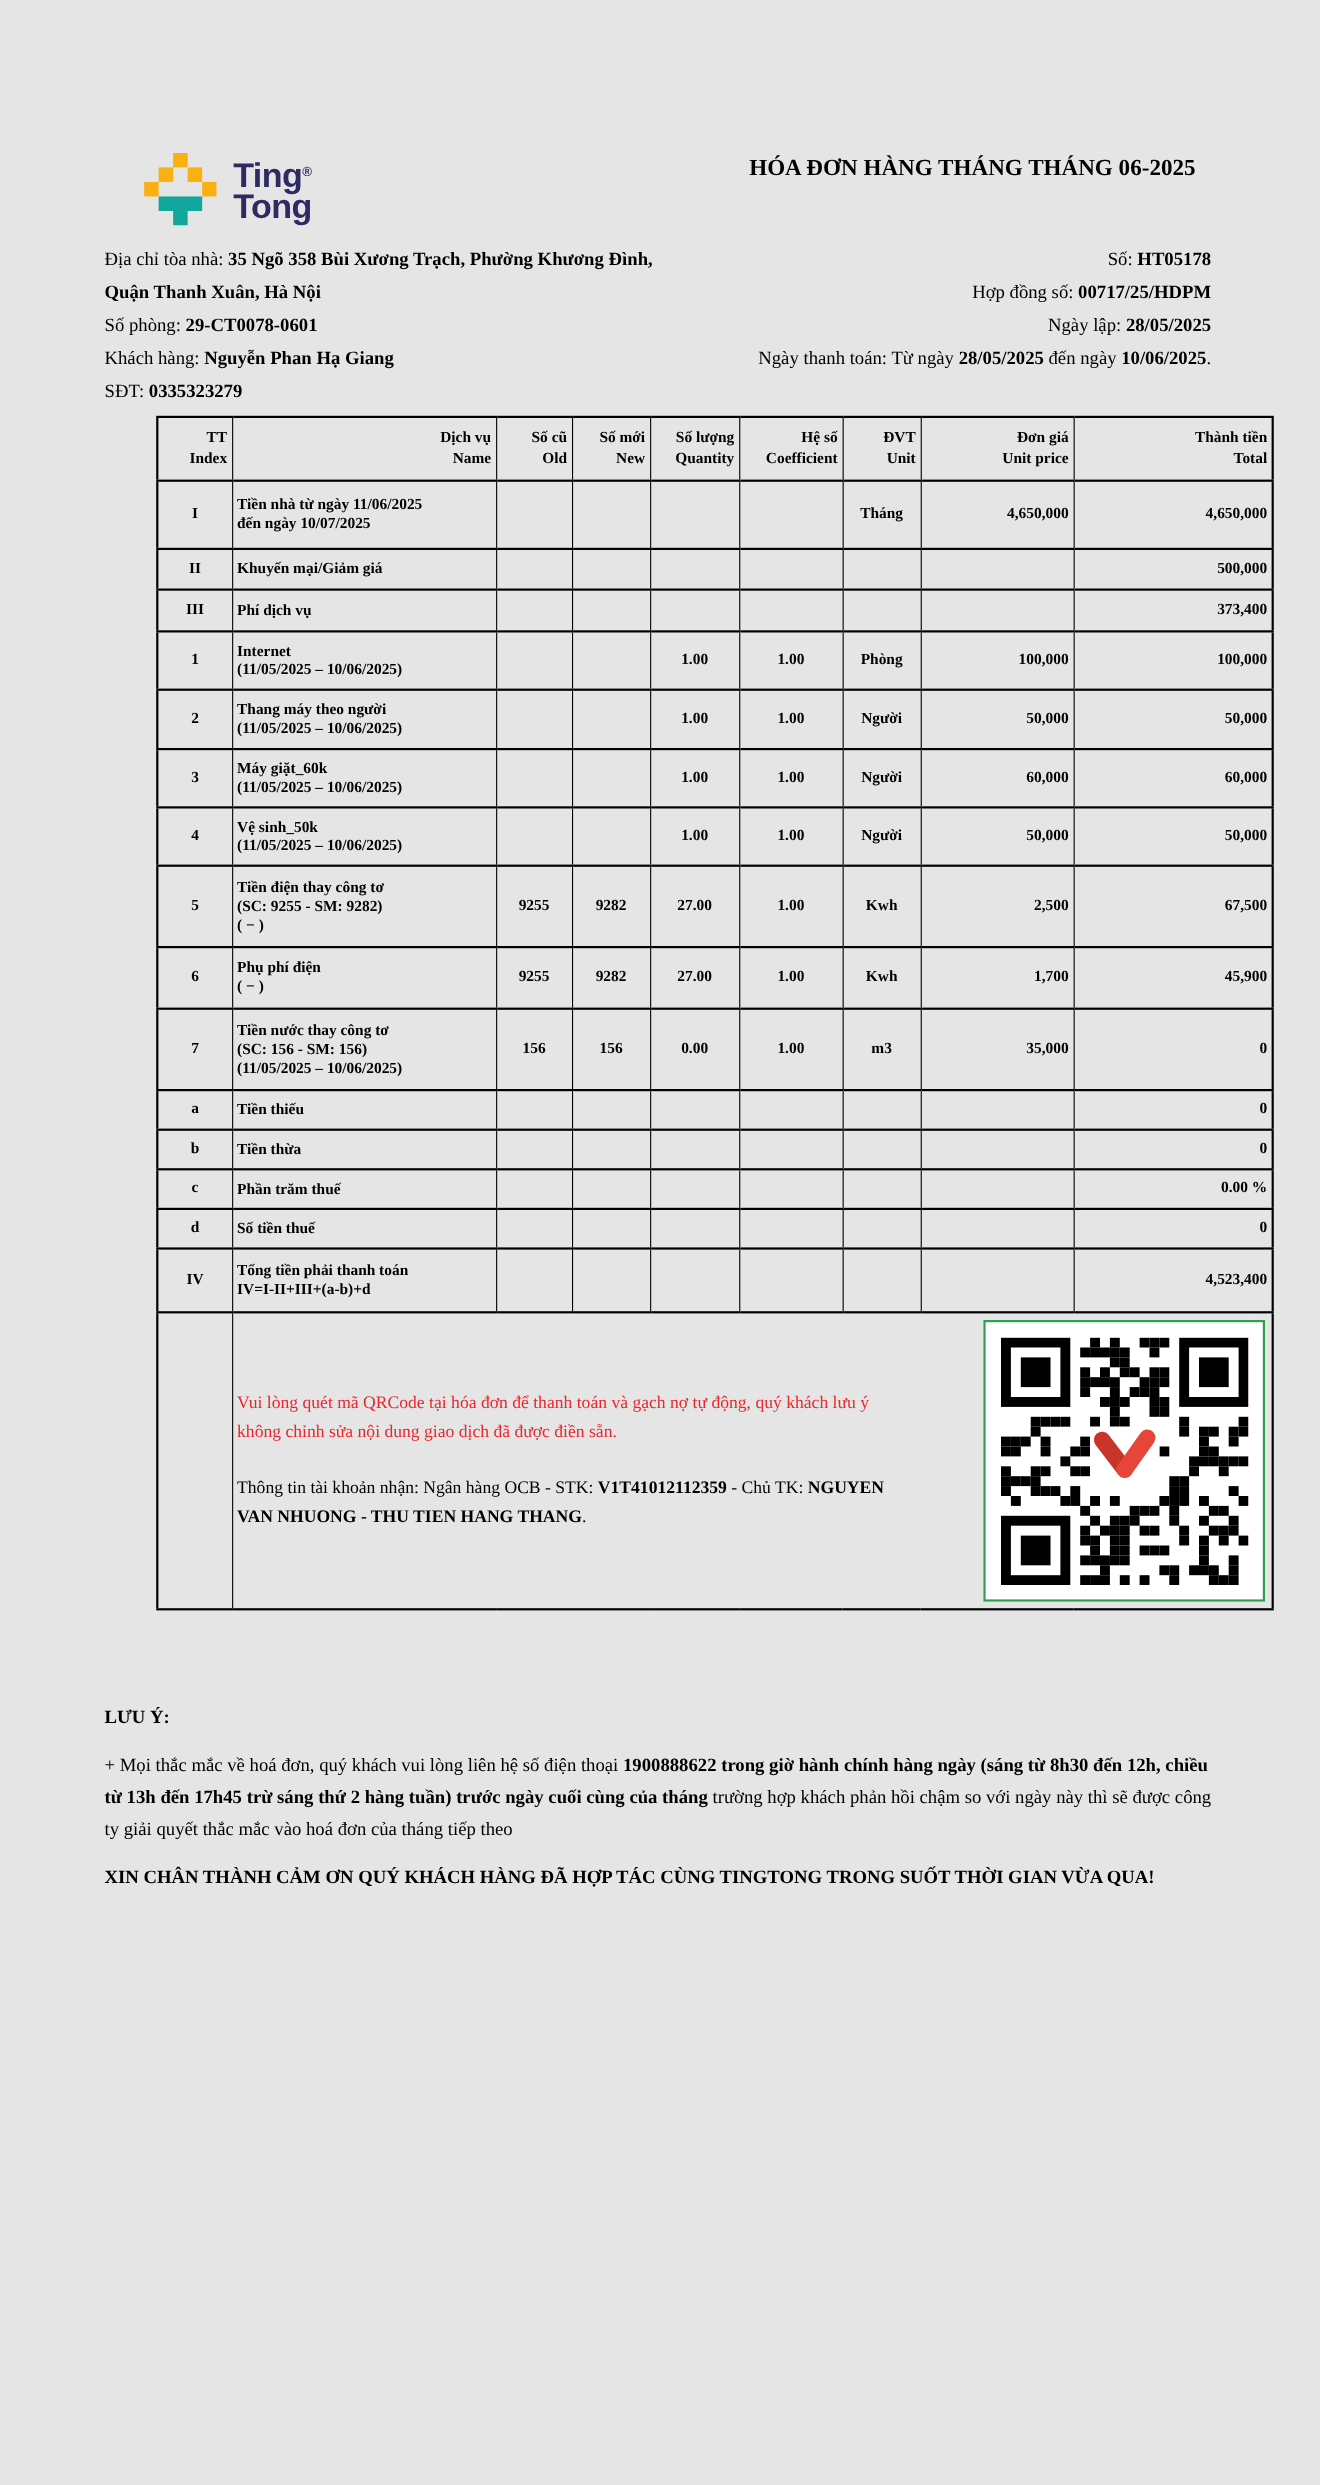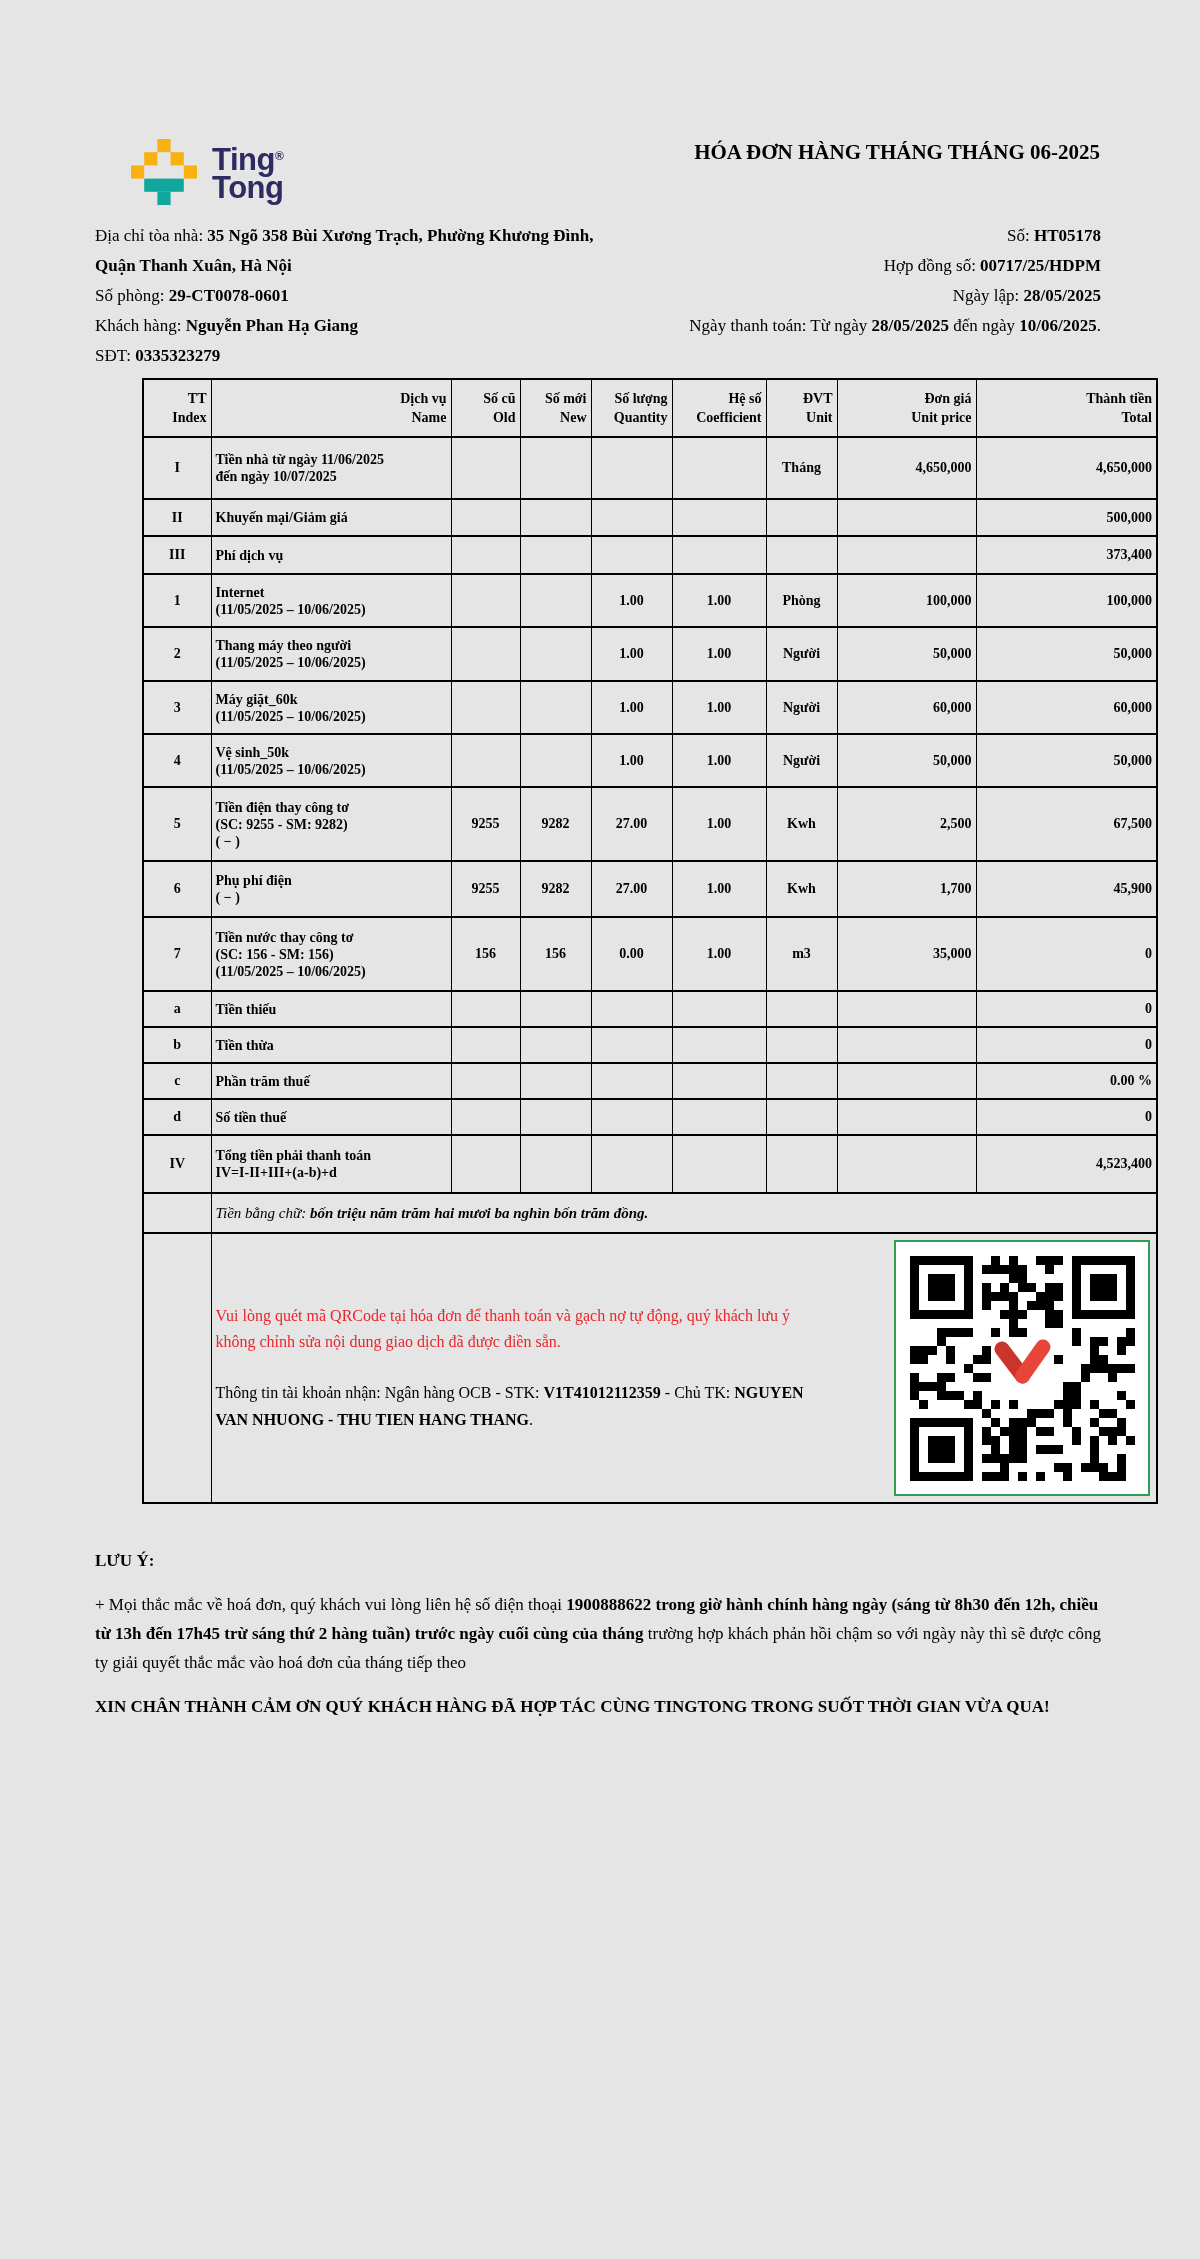--- a/index.html
+++ b/index.html
@@ -7,21 +7,21 @@
        font-family:"Liberation Serif","DejaVu Serif",serif;color:#000;}
   .page{position:absolute;inset:0;background:#e5e5e5;}
 
   
   .logo{position:absolute;left:131px;top:130px;height:84px;display:flex;align-items:center;gap:15px;}
   .logo-text{font-family:"Liberation Sans","DejaVu Sans",sans-serif;font-weight:bold;
              font-size:31px;line-height:28px;color:#2E2A62;letter-spacing:-0.5px;}
   .logo-text sup{font-size:12px;vertical-align:10px;}
 
   
-  .doc-title{position:absolute;top:136px;right:100px;width:432px;text-align:right;
+  .doc-title{position:absolute;top:136px;right:100px;width:432px;text-align:center;
              font-size:21px;font-weight:bold;line-height:33px;}
 
   
   .info{position:absolute;left:95px;top:221px;width:1006px;display:flex;justify-content:space-between;
         font-size:17px;line-height:30px;}
   .info b{font-weight:bold;}
   .info-left{width:532px;}
   .info-right{flex:1;text-align:right;padding-left:10px;white-space:nowrap;}
 
   
@@ -353,26 +353,20 @@
           <td class="c-old"></td>
           <td class="c-new"></td>
           <td class="c-qty"></td>
           <td class="c-coef"></td>
           <td class="c-unit"></td>
           <td class="c-price"></td>
           <td class="c-total">4,523,400</td>
         </tr>
       </tbody>
     <tbody>
-      <tr class="h-chu">
-        <td></td>
-        <td colspan="8" class="chu-cell">
-          <span>Tiền bằng chữ: </span><b>bốn triệu năm trăm hai mươi ba nghìn bốn trăm đồng.</b>
-        </td>
-      </tr>
       <tr class="h-qr">
         <td></td>
         <td colspan="8" class="qr-cell">
           <div class="qr-flex">
             <div class="qr-text">
               <p class="qr-note">Vui lòng quét mã QRCode tại hóa đơn để thanh toán và gạch nợ tự động, quý khách lưu ý không chỉnh sửa nội dung giao dịch đã được điền sẵn.</p>
               <p class="qr-account">
                 <span>Thông tin tài khoản nhận: Ngân hàng OCB - STK: </span><b>V1T41012112359</b><span> - Chủ TK: </span><b>NGUYEN VAN NHUONG - THU TIEN HANG THANG</b><span>.</span>
               </p>
             </div>

